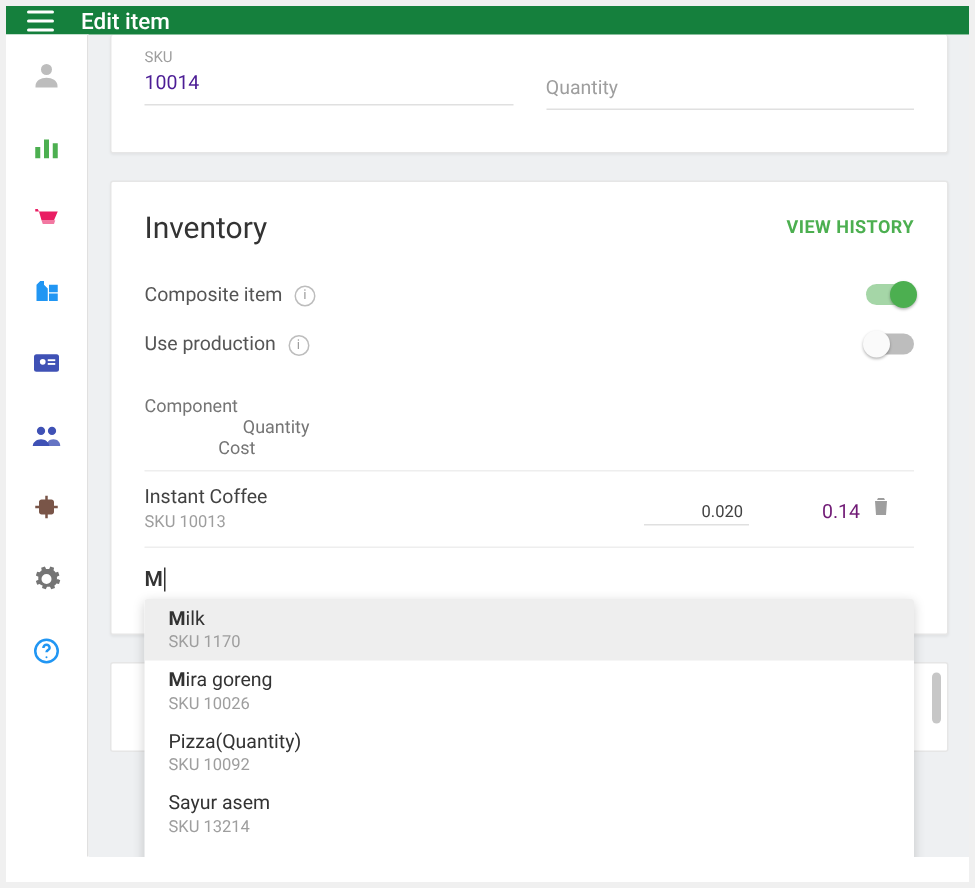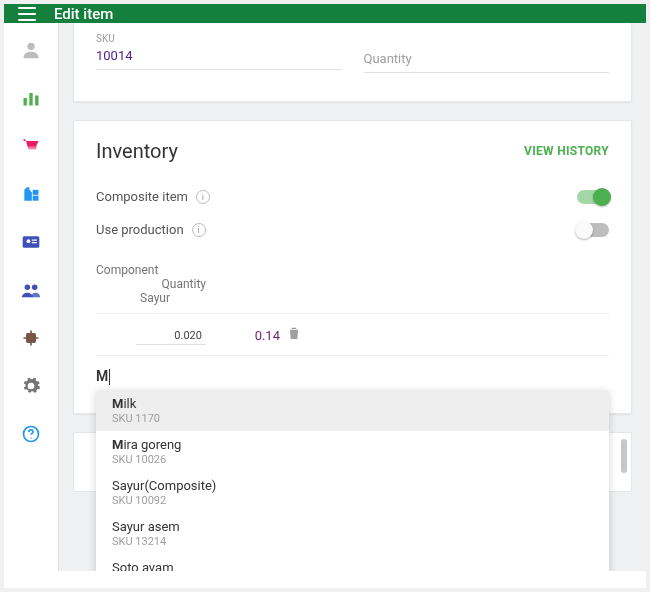--- a/index.html
+++ b/index.html
@@ -18,21 +18,21 @@
   .card + .card { margin-top: 18px; }
   .card.first { border-top:none; padding-top:10px; }
   .row2 { display:flex; gap:22px; }
   .field { flex:1; }
   .field-label { font-size: 10px; color: #9e9e9e; }
   .field-value { font-size: 13px; color: #4c1d95; padding: 4px 0 6px; border-bottom: 1px solid #e0e0e0; }
   .field-placeholder { font-size: 13px; color: #9e9e9e; padding: 18px 0 6px; border-bottom: 1px solid #e0e0e0; }
   .card-head { display:flex; justify-content:space-between; align-items:center; margin-bottom:26px; }
   .card-title { font-size: 20px; color: #333; font-weight:400; }
   .link-btn { font-size: 12px; font-weight:700; color:#4caf50; letter-spacing:0.3px; cursor:pointer;text-align:right; }
-  .switch-row { display:flex; justify-content:space-between; align-items:flex-end; margin-bottom:18px; }
+  .switch-row { display:flex; justify-content:space-between; align-items:flex-start; margin-bottom:18px; }
   .switch-label { font-size:13px; color:#555; display:flex; align-items:center; gap:8px; }
   .info-icon { width:14px; height:14px; border:1px solid #bdbdbd; border-radius:50%; color:#9e9e9e; font-size:9px; display:flex; align-items:center; justify-content:center; cursor:pointer; }
   .switch { width:32px; height:14px; border-radius:10px; position:relative; cursor:pointer; }
   .switch.on { background:#a5d6a7; }
   .switch.off { background:#bdbdbd; }
   .knob { width:18px; height:18px; border-radius:50%; position:absolute; top:-2px; box-shadow:0 1px 2px rgba(0,0,0,0.3); }
   .switch.on .knob { right:-2px; background:#4caf50; }
   .switch.off .knob { left:-2px; background:#fafafa; }
   .tbl-head { display:flex; font-size:12px; color:#757575; padding:8px 0; margin-top:12px;flex-direction:column;}
   .c-comp { flex:1; }
@@ -170,25 +170,29 @@
             <span class="info-icon">i</span>
           </div>
           <div class="switch off">
               <div class="knob"></div>
             </div>
         </div>
 
         <div class="tbl-head">
           <div class="c-comp">Component</div>
           <div class="c-qty">Quantity</div>
-          <div class="c-cost">Sayur</div>
+          <div class="c-cost">Cost</div>
           <div class="c-del"></div>
         </div>
 
         <div class="tbl-row">
+          <div class="c-comp">
+            <div class="comp-name">Instant Coffee</div>
+            <div class="comp-sku">SKU 10013</div>
+          </div>
           <div class="c-qty"><span class="qty-val">0.020</span></div>
           <div class="c-cost"><span class="cost-val">0.14</span></div>
           <div class="c-del trash">
             <svg width="16" height="16" viewBox="0 0 24 24" fill="#9e9e9e">
                 <path d="M6 7h12l-1 14H7L6 7zm3-3h6l1 2H8l1-2z"></path>
               </svg>
           </div>
         </div>
 
         <div class="search-row">
@@ -197,21 +201,21 @@
           <div class="dropdown">
             <div class="dd-item highlight">
               <div class="dd-name"><b>M</b><span>ilk</span></div>
               <div class="dd-sku">SKU 1170</div>
             </div>
             <div class="dd-item">
               <div class="dd-name"><b>M</b><span>ira goreng</span></div>
               <div class="dd-sku">SKU 10026</div>
             </div>
             <div class="dd-item">
-              <div class="dd-name">Sayur(Composite)</div>
+              <div class="dd-name">Pizza(Quantity)</div>
               <div class="dd-sku">SKU 10092</div>
             </div>
             <div class="dd-item">
               <div class="dd-name">Sayur asem</div>
               <div class="dd-sku">SKU 13214</div>
             </div>
             <div class="dd-item">
               <div class="dd-name">Soto avam</div>
             </div>
           </div>

